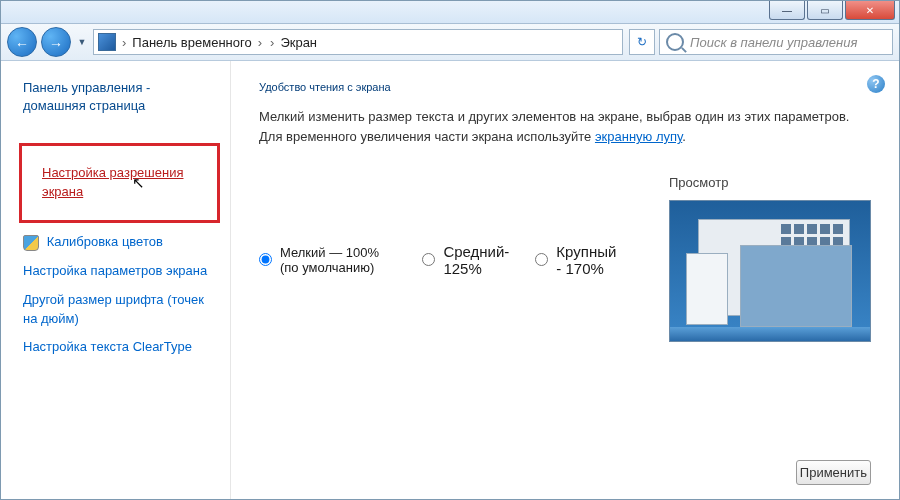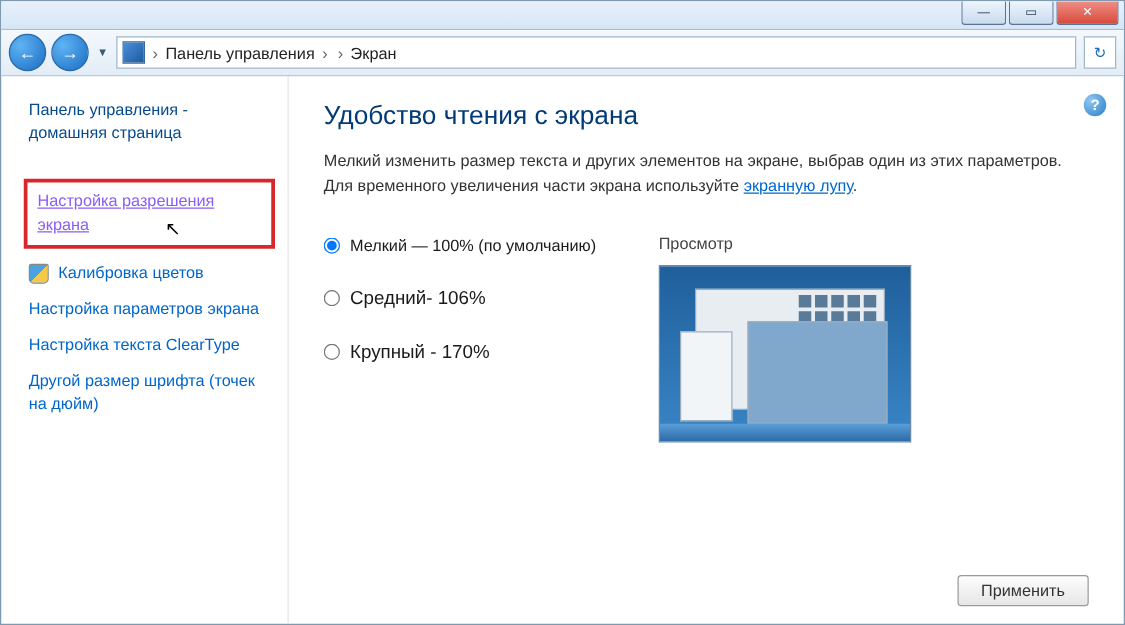--- a/index.html
+++ b/index.html
@@ -20,113 +20,117 @@
   .refresh{width:24px;height:24px;border:1px solid #9fb5c9;background:#fff;display:flex;align-items:center;justify-content:center;color:#1b6cc2;font-size:12px;margin-left:2px}
   .searchbar{width:220px;height:24px;border:1px solid #9fb5c9;background:#fff;display:flex;align-items:center;padding:0 6px;color:#8a8a8a;font-style:italic;gap:6px}
   .searchicon{width:14px;height:14px;border:2px solid #6b8aa8;border-radius:50%;position:relative;flex:none}
   .searchicon::after{content:"";position:absolute;width:6px;height:2px;background:#6b8aa8;transform:rotate(45deg);right:-5px;bottom:-2px}
   
   .body{display:flex;height:calc(100% - 58px)}
   .sidebar{width:230px;padding:18px 14px 14px 22px;box-sizing:border-box;border-right:1px solid #e6e6e6;position:relative}
   .homelink{color:#064a8e;margin-bottom:28px;line-height:1.4}
   .sidelink{color:#0066cc;margin:10px 0;line-height:1.45;cursor:pointer}
   .highlighted{border:3px solid #d7262c;padding:6px 8px;margin:6px -4px 10px -4px;position:relative}
-  .highlighted .sidelink{color:#8b5cf6;text-decoration:underline;margin:0}
+  .highlighted .sidelink{color:#b91c1c;text-decoration:underline;margin:12px}
   .cursor{position:absolute;left:110px;top:28px;font-size:15px;color:#000;pointer-events:none}
   .shield{display:inline-block;width:14px;height:14px;background:linear-gradient(135deg,#4aa3e0 50%,#f3c94a 50%);border:1px solid #888;border-radius:2px 2px 4px 4px;margin-right:4px;vertical-align:middle}
   .content{flex:1;padding:20px 28px 16px 28px;position:relative;display:flex;flex-direction:column}
   .helpicon{position:absolute;right:14px;top:14px;width:18px;height:18px;border-radius:50%;background:radial-gradient(circle at 30% 30%,#8fc6f2,#2b7fc7);color:#fff;display:flex;align-items:center;justify-content:center;font-size:12px;font-weight:bold}
-  h1{font-size:21px;font-weight:400;color:#003b78;margin:0 0 14px 0}
+  h1{font-size:11px;font-weight:400;color:#003b78;margin:0 0 14px 0}
   .desc{color:#333;line-height:1.55;margin-bottom:28px;font-size:13px}
   .desc a{color:#0066cc;}
   .options{display:flex;gap:50px}
-  .radios{display:flex;flex-direction:column;gap:26px;padding-top:2px}
+  .radios{display:flex;gap:26px;padding-top:2px}
   .radio{display:flex;align-items:center;gap:8px;font-size:15px}
   .radio.small{font-size:13px}
   .radio input{margin:0}
   .previewcol{display:flex;flex-direction:column}
   .previewlbl{color:#444;margin-bottom:10px;font-size:13px}
   .previewimg{width:200px;height:140px;background:linear-gradient(#1f5f9b,#3a86c8);border:1px solid #6a8aa8;position:relative;overflow:hidden}
   .pwin{position:absolute;background:#e8edf2;border:1px solid #9aaec0}
   .pwin.a{left:28px;top:18px;width:150px;height:95px}
   .pwin.b{left:70px;top:44px;width:110px;height:80px;background:#7fa8cc}
   .pwin.c{left:16px;top:52px;width:40px;height:70px;background:#f2f5f8}
   .iconsrow{position:absolute;top:4px;right:6px;display:grid;grid-template-columns:repeat(5,10px);gap:3px}
   .iconsrow i{width:10px;height:10px;background:#5a7a9a}
   .taskbar{position:absolute;bottom:0;left:0;right:0;height:14px;background:linear-gradient(#5a9fd8,#2a6aa8)}
   .footer{margin-top:auto;display:flex;justify-content:flex-end;padding-top:16px}
-  .applybtn{padding:4px 18px;border:1px solid #9a9a9a;background:linear-gradient(#fdfdfd,#e6e6e6);border-radius:3px;color:#333;font-size:13px}
+  .applybtn{padding:4px 3px;border:1px solid #9a9a9a;background:linear-gradient(#fdfdfd,#e6e6e6);border-radius:3px;color:#333;font-size:13px}
 </style>
 </head>
 <body>
 
 <div class="window">
 
   <div class="titlebar">
     <div class="winbtn">—</div>
     <div class="winbtn">▭</div>
     <div class="winbtn close">✕</div>
   </div>
 
   <div class="navbar">
     <div class="navbtn">←</div>
     <div class="navbtn fwd">→</div>
     <div class="navdd">▼</div>
 
     <div class="addrbar">
       <span class="cpicon"></span>
       <span class="rsaquo">›</span>
-      <span class="crumb">Панель управления</span>
+      <span class="crumb">Панель временного</span>
       <span class="rsaquo">›</span>
       <span class="rsaquo">›</span>
       <span class="crumb">Экран</span>
     </div>
 
     <div class="refresh">↻</div>
 
+    <div class="searchbar">
+      <span class="searchicon"></span>
+      <span>Поиск в панели управления</span>
+    </div>
   </div>
 
   <div class="body">
 
     <div class="sidebar">
       <div class="homelink">Панель управления - домашняя страница</div>
 
       <div class="highlighted">
         <div class="sidelink">Настройка разрешения экрана</div>
         <span class="cursor">↖</span>
       </div>
 
       <div style="margin:10px 0">
         <span class="shield"></span>
         <span class="sidelink" style="display:inline">Калибровка цветов</span>
       </div>
 
       <div class="sidelink">Настройка параметров экрана</div>
+      <div class="sidelink">Другой размер шрифта (точек на дюйм)</div>
       <div class="sidelink">Настройка текста ClearType</div>
-      <div class="sidelink">Другой размер шрифта (точек на дюйм)</div>
     </div>
 
     <div class="content">
       <div class="helpicon">?</div>
 
       <h1>Удобство чтения с экрана</h1>
 
       <div class="desc">
         <span>Мелкий изменить размер текста и других элементов на экране, выбрав один из этих параметров. Для временного увеличения части экрана используйте </span><a href="#">экранную лупу</a><span>.</span>
       </div>
 
       <div class="options">
         <div class="radios">
           <label class="radio small">
             <input type="radio" name="sz" checked="" style="">
             <span>Мелкий — 100% (по умолчанию)</span>
           </label>
           <label class="radio">
             <input type="radio" name="sz" style="">
-            <span>Средний- 106%</span>
+            <span>Средний- 125%</span>
           </label>
           <label class="radio">
             <input type="radio" name="sz" style="">
             <span>Крупный - 170%</span>
           </label>
         </div>
 
         <div class="previewcol">
           <div class="previewlbl">Просмотр</div>
           <div class="previewimg">

